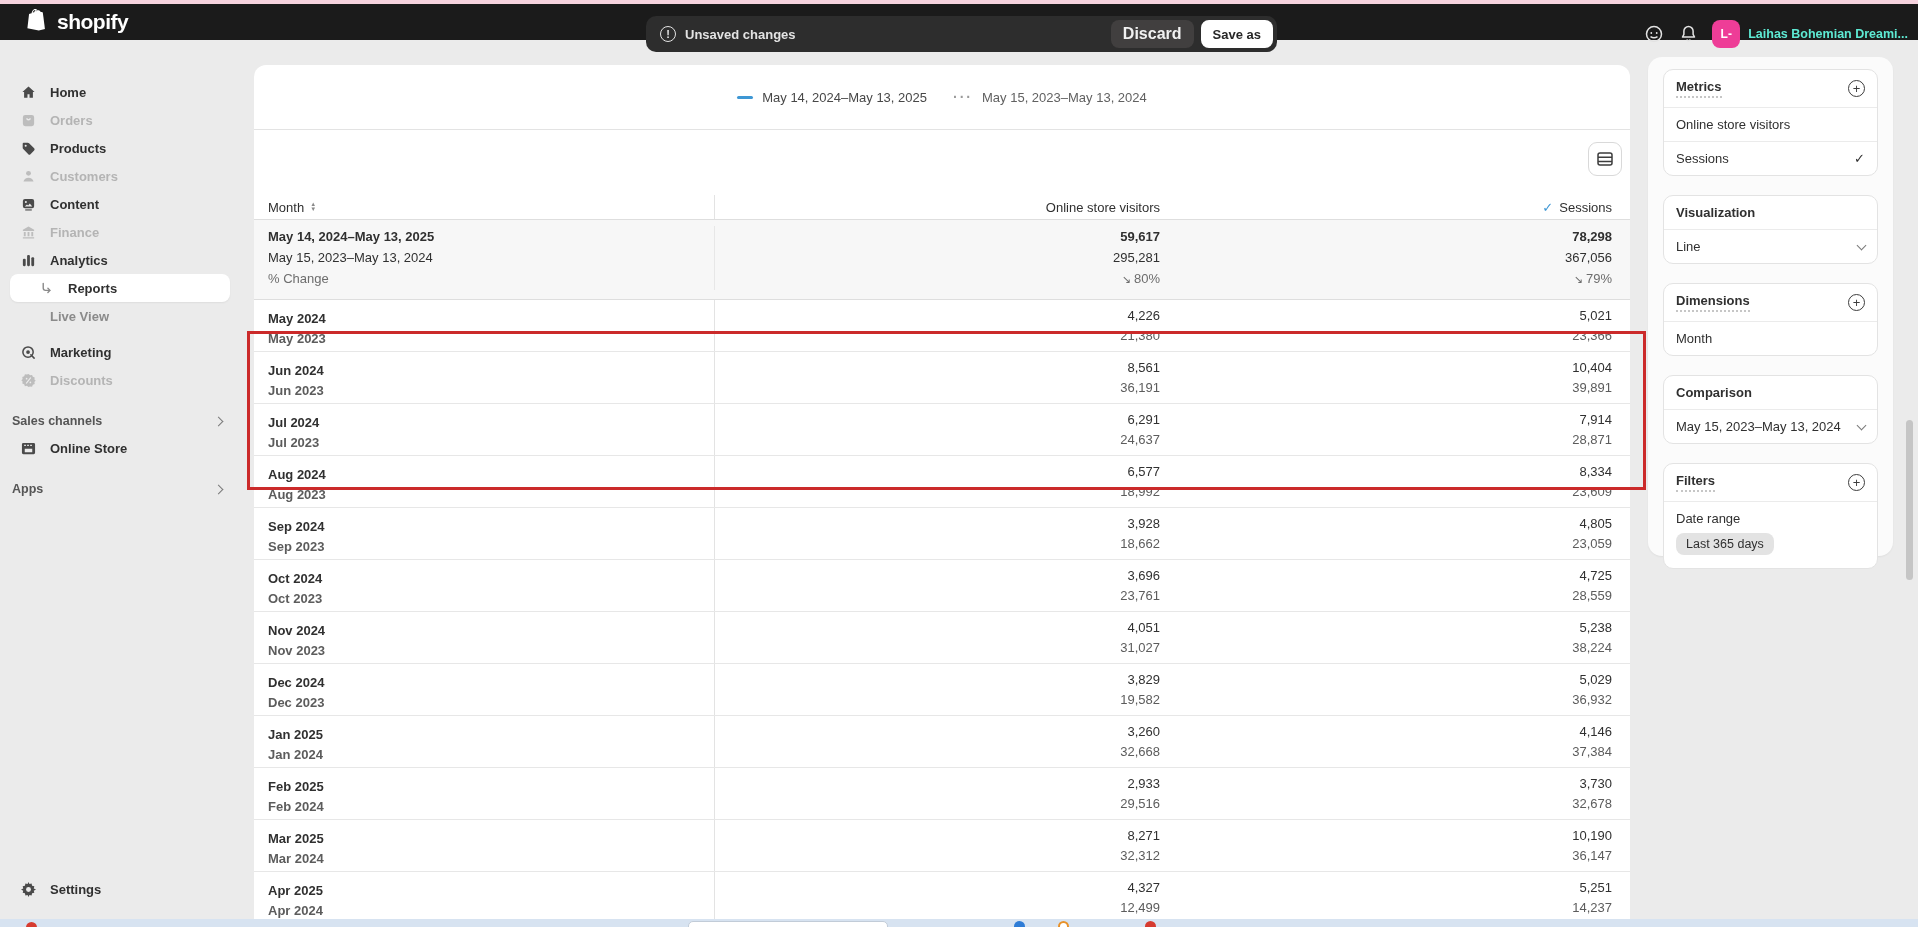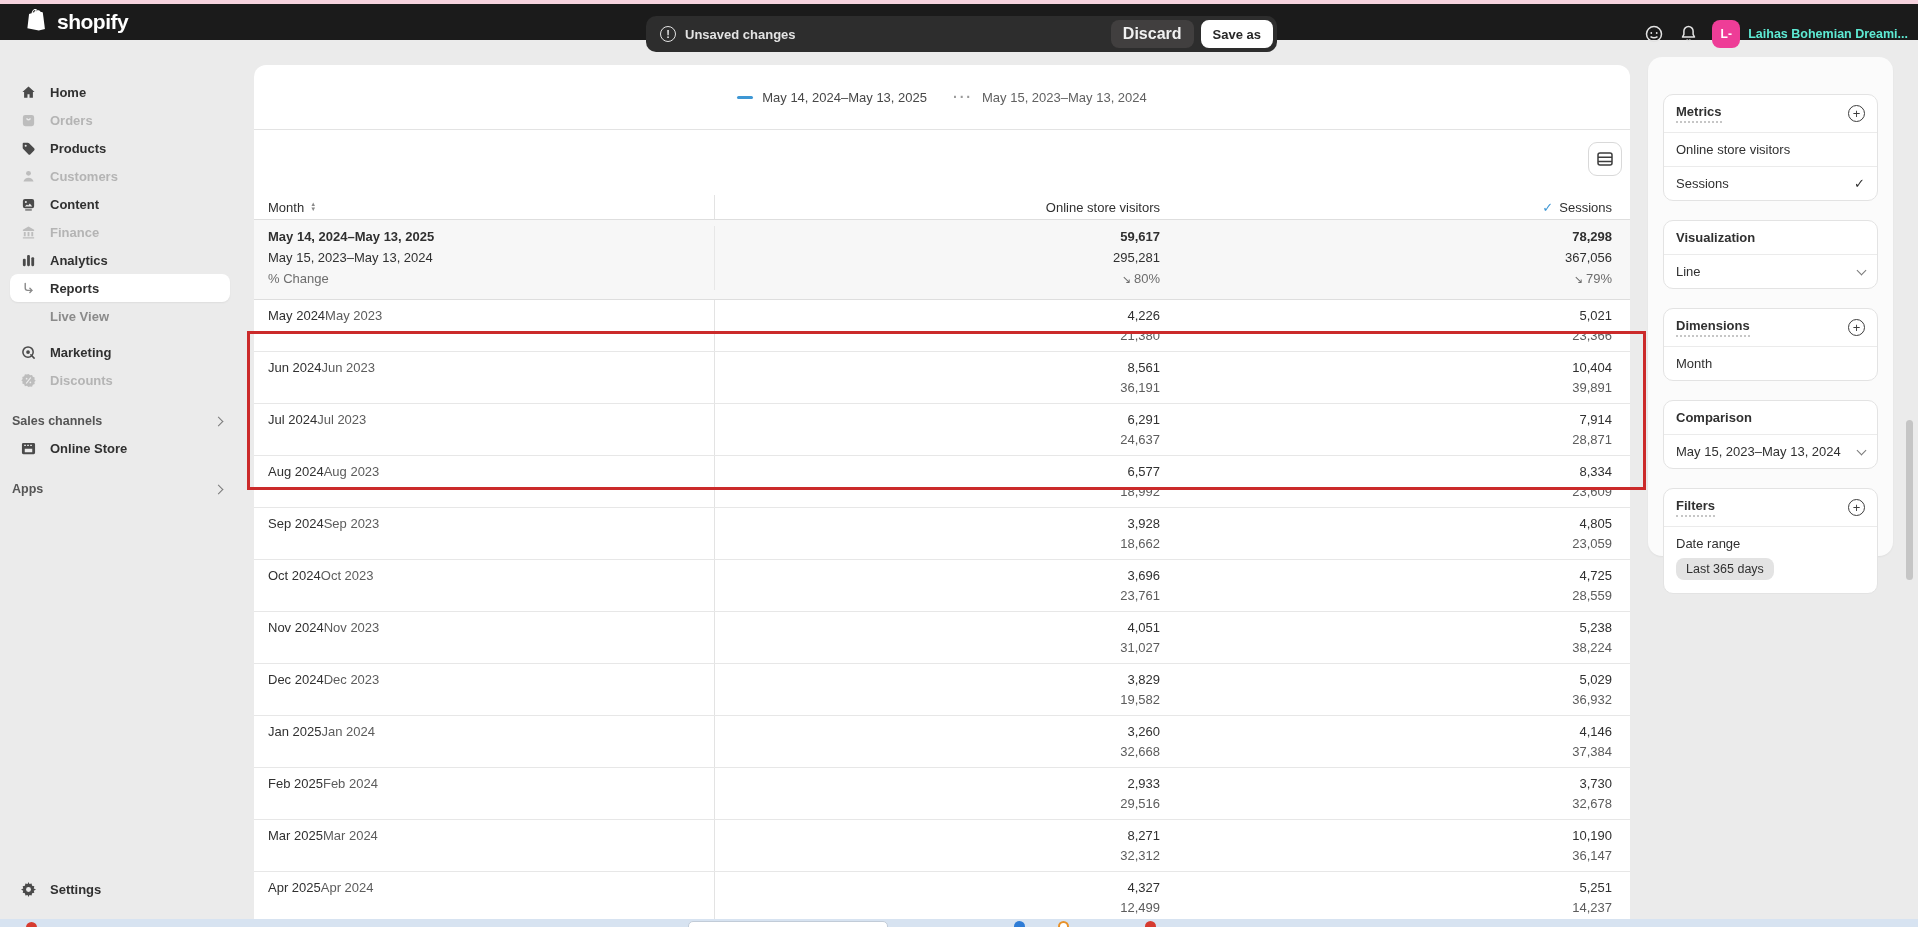--- a/index.html
+++ b/index.html
@@ -25,21 +25,21 @@
   .avatar { width:28px; height:28px; border-radius:8px; background:#ee3d97; color:#fff; font-size:12px; font-weight:700; display:flex; align-items:center; justify-content:center; }
   .user-name { color:#5eead4; font-size:12.5px; font-weight:600; white-space:nowrap; overflow:hidden; max-width:160px; }
   
   .sidebar { position:absolute; top:56px; left:0; width:240px; bottom:0; background:#ebebeb; padding:22px 10px 0 10px; z-index:10; }
   .side-item { display:flex; align-items:center; height:28px; border-radius:8px; padding:0 8px 0 10px; font-size:13px; font-weight:550; color:#303030; cursor:pointer; }
   .side-item .s-icon { width:16px; height:16px; margin-right:14px; display:flex; align-items:center; justify-content:center; color:#4a4a4a; flex:none; }
   .side-item.disabled { color:#b4b4b4; }
   .side-item.disabled .s-icon { color:#bdbdbd; }
   .side-item.muted { color:#8a8a8a; }
   .side-item.active { background:#fff; font-weight:650; box-shadow:0 1px 2px rgba(0,0,0,.06); }
-  .side-item.sub { padding-left:10px; }
+  .side-item.sub { padding-left:28px; }
   .side-item.sub .s-icon { color:#8a8a8a; }
   .side-item.sub.noicon { padding-left:40px; }
   .side-gap { height:8px; }
   .side-section { display:flex; align-items:center; justify-content:space-between; height:26px; padding:0 8px 0 2px; font-size:12.5px; font-weight:650; color:#555; margin-top:14px; }
   .settings-row { position:absolute; left:10px; bottom:24px; width:220px; }
   
   .chev { display:inline-block; width:7px; height:7px; border-right:1.6px solid #7a7a7a; border-bottom:1.6px solid #7a7a7a; }
   .chev.right { transform:rotate(-45deg); }
   .chev.down { transform:rotate(45deg); margin-top:-3px; }
   
@@ -64,23 +64,23 @@
   .srow .col-month { border-right:1px solid #e7e7e7; align-items:flex-start; display:flex; }
   .srow.primary { font-weight:700; }
   .srow.secondary { color:#303030; }
   .srow.pct { color:#6d6d6d; }
   .trend-arrow { font-size:11px; margin-right:3px; color:#6d6d6d; }
   .rows {}
   .drow { height:52px; border-bottom:1px solid #e7e7e7; display:flex; font-size:13px; }
   .drow .cell { padding-top:6px; line-height:20px; }
   .drow .l1 { color:#303030; }
   .drow .l2 { color:#5c5c5c; }
-  .drow .col-month { flex-direction:row; align-items:flex-start; justify-content:flex-start; display:flex; }
-  
-  .right-panel { position:absolute; left:1648px; top:57px; width:245px; height:499px; background:#fbfbfb; border-radius:14px; box-shadow:0 1px 2px rgba(0,0,0,.05); padding:37px 15px 0 15px; z-index:5; }
+  .drow .col-month { flex-direction:column; align-items:flex-start; justify-content:center; display:flex;font-weight:bold; }
+  
+  .right-panel { position:absolute; left:1648px; top:57px; width:245px; height:499px; background:#fbfbfb; border-radius:14px; box-shadow:0 1px 2px rgba(0,0,0,.05); padding:12px 15px 0 15px; z-index:5; }
   .p-card { background:#fff; border:1px solid #e3e3e3; border-radius:10px; margin-bottom:19px; overflow:hidden; }
   .p-head { display:flex; align-items:center; justify-content:space-between; padding:9px 12px; font-size:13px; font-weight:700; }
   .p-head .ht.dotted { border-bottom:2px dotted #c6c6c6; padding-bottom:2px; }
   .plus-icon { width:17px; height:17px; border:1.4px solid #3d3d3d; border-radius:50%; display:flex; align-items:center; justify-content:center; font-size:13px; font-weight:500; color:#3d3d3d; line-height:1; }
   .p-item { border-top:1px solid #ebebeb; padding:9px 12px; font-size:13px; display:flex; align-items:center; justify-content:space-between; }
   .item-check { color:#303030; font-weight:700; }
   .pill { display:inline-block; background:#e3e3e3; border-radius:8px; padding:4px 10px; font-size:12.5px; color:#303030; margin-top:7px; }
   .filters-body { border-top:1px solid #ebebeb; padding:9px 12px 13px 12px; font-size:13px; }
   
   .red-box { position:absolute; left:247px; top:331px; width:1399px; height:159px; border:3px solid #cb2a2a; z-index:40; pointer-events:none; }

